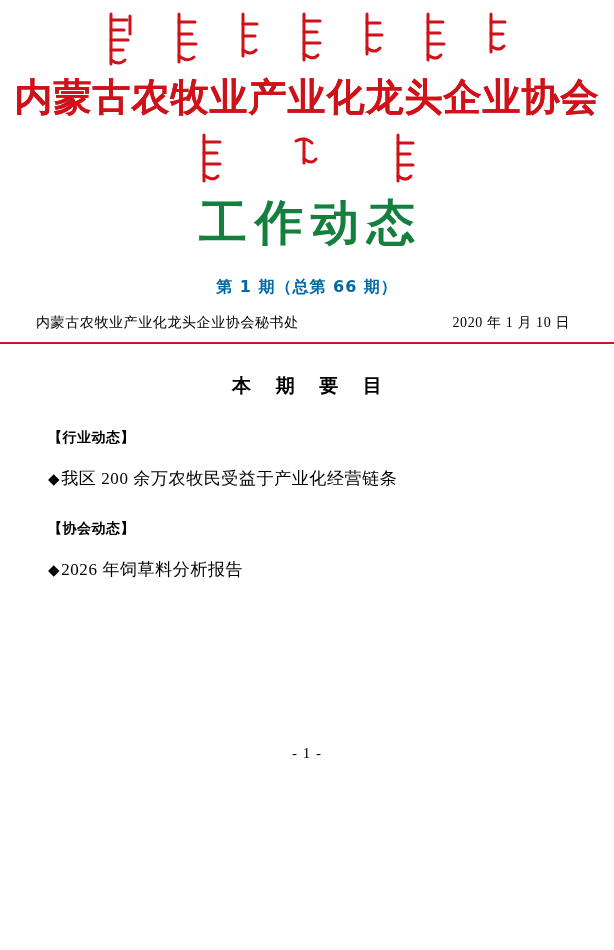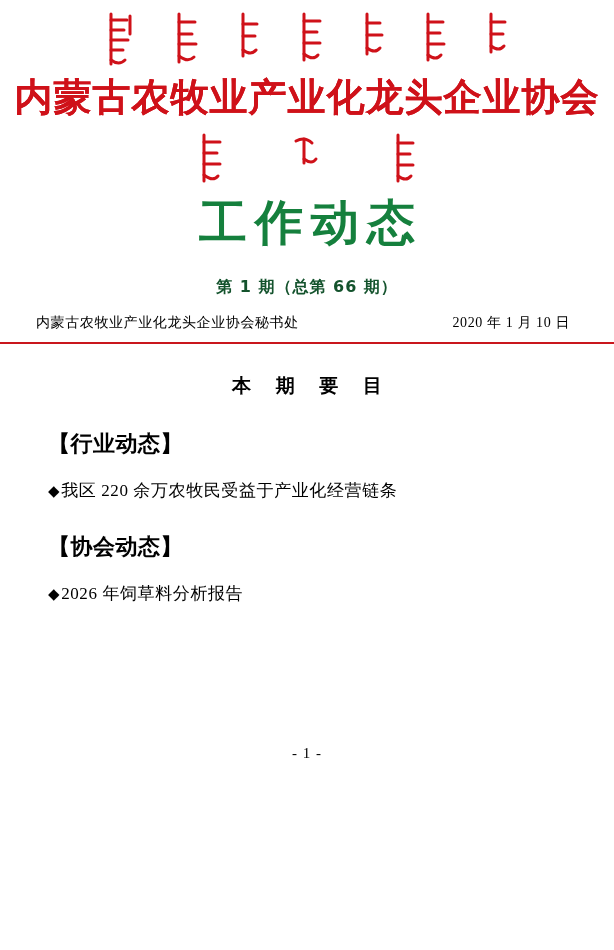--- a/index.html
+++ b/index.html
@@ -68,21 +68,21 @@
     letter-spacing: 8px;
     color: #15803d;
     margin-top: 2px;
     text-indent: 8px;
   }
 
   .issue-line {
     font-family: "DejaVu Sans", sans-serif;
     font-weight: bold;
     font-size: 16px;
-    color: #14532d;
+    color: #0369a1;
     margin-top: 22px;
     letter-spacing: 1px;
   }
 
   .imprint-row {
     display: flex;
     justify-content: space-between;
     align-items: baseline;
     padding: 0 36px;
     margin-top: 16px;
@@ -111,21 +111,21 @@
     font-family: "DejaVu Sans", sans-serif;
     font-weight: bold;
     font-size: 19px;
     letter-spacing: 9px;
     margin-top: 29px;
     text-indent: 9px;
   }
   .section-label {
     font-family: "DejaVu Sans", sans-serif;
     font-weight: bold;
-    font-size: 22px;
+    font-size: 14px;
     margin-top: 30px;
     margin-left: 4px;
     letter-spacing: 0.5px;
   }
   .entry {
     font-size: 17px;
     margin-top: 20px;
     margin-left: 4px;
     letter-spacing: 0.6px;
     line-height: 1.4;
@@ -282,21 +282,21 @@
     </div>
   </div>
 
   <div class="contents">
 
     <div class="contents-heading">本 期 要 目</div>
 
     <div class="section-label">【行业动态】</div>
 
     <div class="entry">
-      <span class="bullet">◆</span><span>我区 220 余万农牧民受益于产业化经营链条</span>
+      <span class="bullet">◆</span><span>我区 200 余万农牧民受益于产业化经营链条</span>
     </div>
 
     <div class="section-label">【协会动态】</div>
 
     <div class="entry">
       <span class="bullet">◆</span><span>2026 年饲草料分析报告</span>
     </div>
 
   </div>
 

